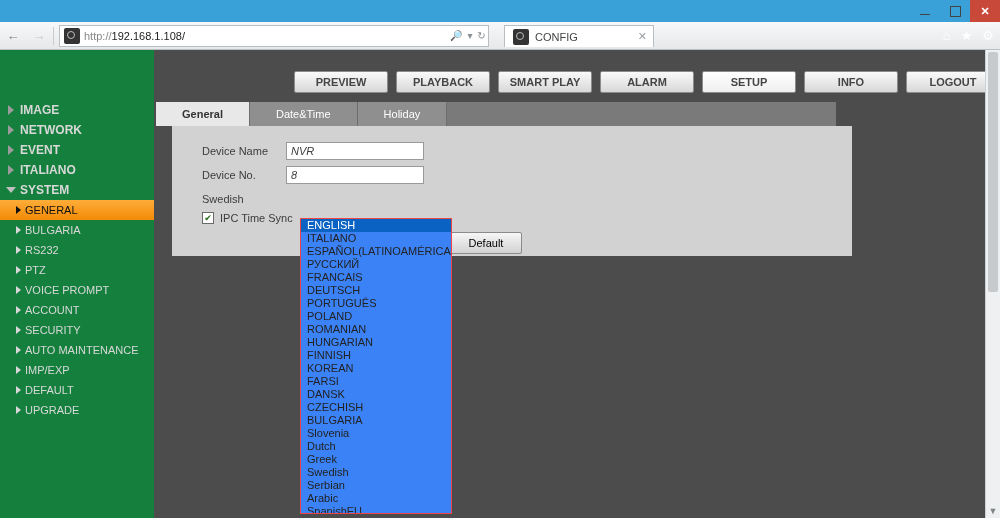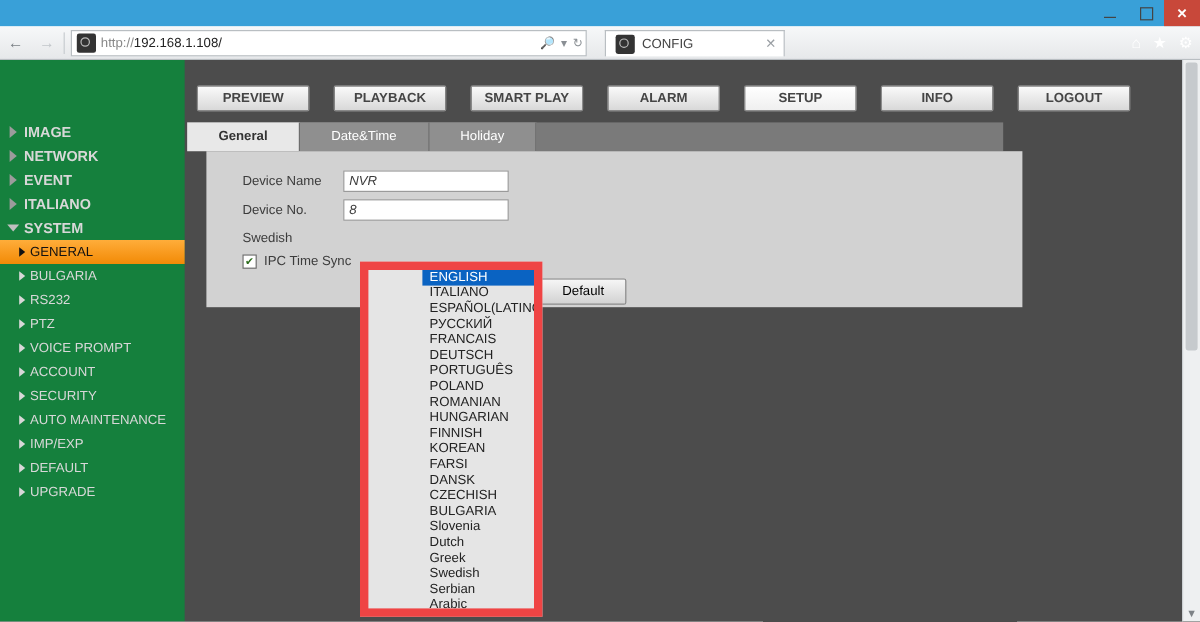--- a/index.html
+++ b/index.html
@@ -30,37 +30,37 @@
   .app { height:468px; display:flex; background:#4c4c4c; }
   .sidebar{ width:154px; background:#15803d; padding-top:50px; }
   .sec-head{ height:20px; display:flex; align-items:center; padding-left:8px; color:#d8d8d8; font-size:12px; font-weight:bold; gap:6px; }
   .tri{ width:0;height:0; border-top:5px solid transparent; border-bottom:5px solid transparent; border-left:6px solid #9c9c9c;}
   .tri.down{ transform:rotate(90deg); border-left-color:#bfbfbf;}
   .sub { height:20px; display:flex; align-items:center; font-size:11px; color:#d8d8d8; padding-left:16px; gap:4px; }
   .sub.active{ background:linear-gradient(#ffad3a,#f28a06); color:#111; }
   .chev{ width:0;height:0; border-top:4px solid transparent; border-bottom:4px solid transparent; border-left:5px solid currentColor;}
 
   .main{ flex:1; background:#4c4c4c; position:relative; }
-  .topnav{ height:40px; display:flex; align-items:center; padding-left:10px; gap:20px; margin-top:12px;}
+  .topnav{ height:40px; display:flex; align-items:center; padding-left:10px; gap:8px; margin-top:12px;justify-content:flex-end;}
   .tbtn{ width:94px; height:22px; background:linear-gradient(#fafafa,#d8d8d8); border:1px solid #8b8b8b; font-size:11px; font-weight:bold; color:#454545; display:flex; align-items:center; justify-content:center; border-radius:2px;}
   .tbtn.active{ background:linear-gradient(#ffffff,#efefef); }
 
   .subtabs{ height:24px; background:#7a7a7a; display:flex; width:680px; margin-left:2px; }
   .stab{ padding:0 26px; display:flex; align-items:center; font-size:11px; color:#fff; background:#8f8f8f; border-right:1px solid #6d6d6d;}
   .stab.active{ background:#e8e8e8; color:#333; font-weight:bold;}
 
   .panel{ background:#d2d2d2; width:680px; height:130px; margin-left:18px; padding:14px 0 0 30px; position:relative;}
   .row{ display:flex; align-items:center; height:22px; margin-bottom:2px; font-size:11px; color:#3c3c3c;}
   .lbl{ width:84px;}
   .inp{ width:138px; height:18px; background:#fff; border:1px solid #9a9a9a; padding:0 4px; font-size:11px; display:flex; align-items:center;font-style:italic;}
   .cbrow{display:flex; align-items:center; font-size:11px; color:#3c3c3c; margin-top:2px;}
   .cb{ width:12px; height:12px; background:#fff; border:1px solid #6a6a6a; margin-right:6px; display:flex; align-items:center; justify-content:center; font-size:9px; color:#2a6b1a;}
   .pbtn{ position:absolute; height:22px; width:72px; background:linear-gradient(#f6f6f6,#d2d2d2); border:1px solid #8b8b8b; font-size:11px; display:flex; align-items:center; justify-content:center; border-radius:2px;}
 
-  .dropdown{ position:absolute; left:146px; top:168px; width:152px; background:#e5e5e5; border:7px solid #ef4444; max-height:296px; overflow:hidden; font-size:11px; color:#222; z-index:50;padding-left:45px;}
+  .dropdown{ position:absolute; left:146px; top:168px; width:152px; background:#3b82f6; border:1px solid #ef4444; max-height:296px; overflow:hidden; font-size:11px; color:#222; z-index:50;}
   .opt{ padding:0 6px; height:13px; line-height:13px; white-space:nowrap;}
   .opt.sel{ background:#0a63c2; color:#fff;}
 
   
   .vscroll{ position:absolute; right:0; top:0; width:15px; height:468px; background:#eef0f1; border-left:1px solid #cdd1d4;}
   .vhandle{ position:absolute; top:2px; left:2px; right:2px; height:240px; background:#c6cacd; border-radius:2px;}
   .varrow{ position:absolute; left:0; right:0; height:15px; display:flex; align-items:center; justify-content:center; color:#7e8387; font-size:9px;}
   .varrow.top{ top:0;} .varrow.bot{ bottom:0;}
 </style>
 </head>

